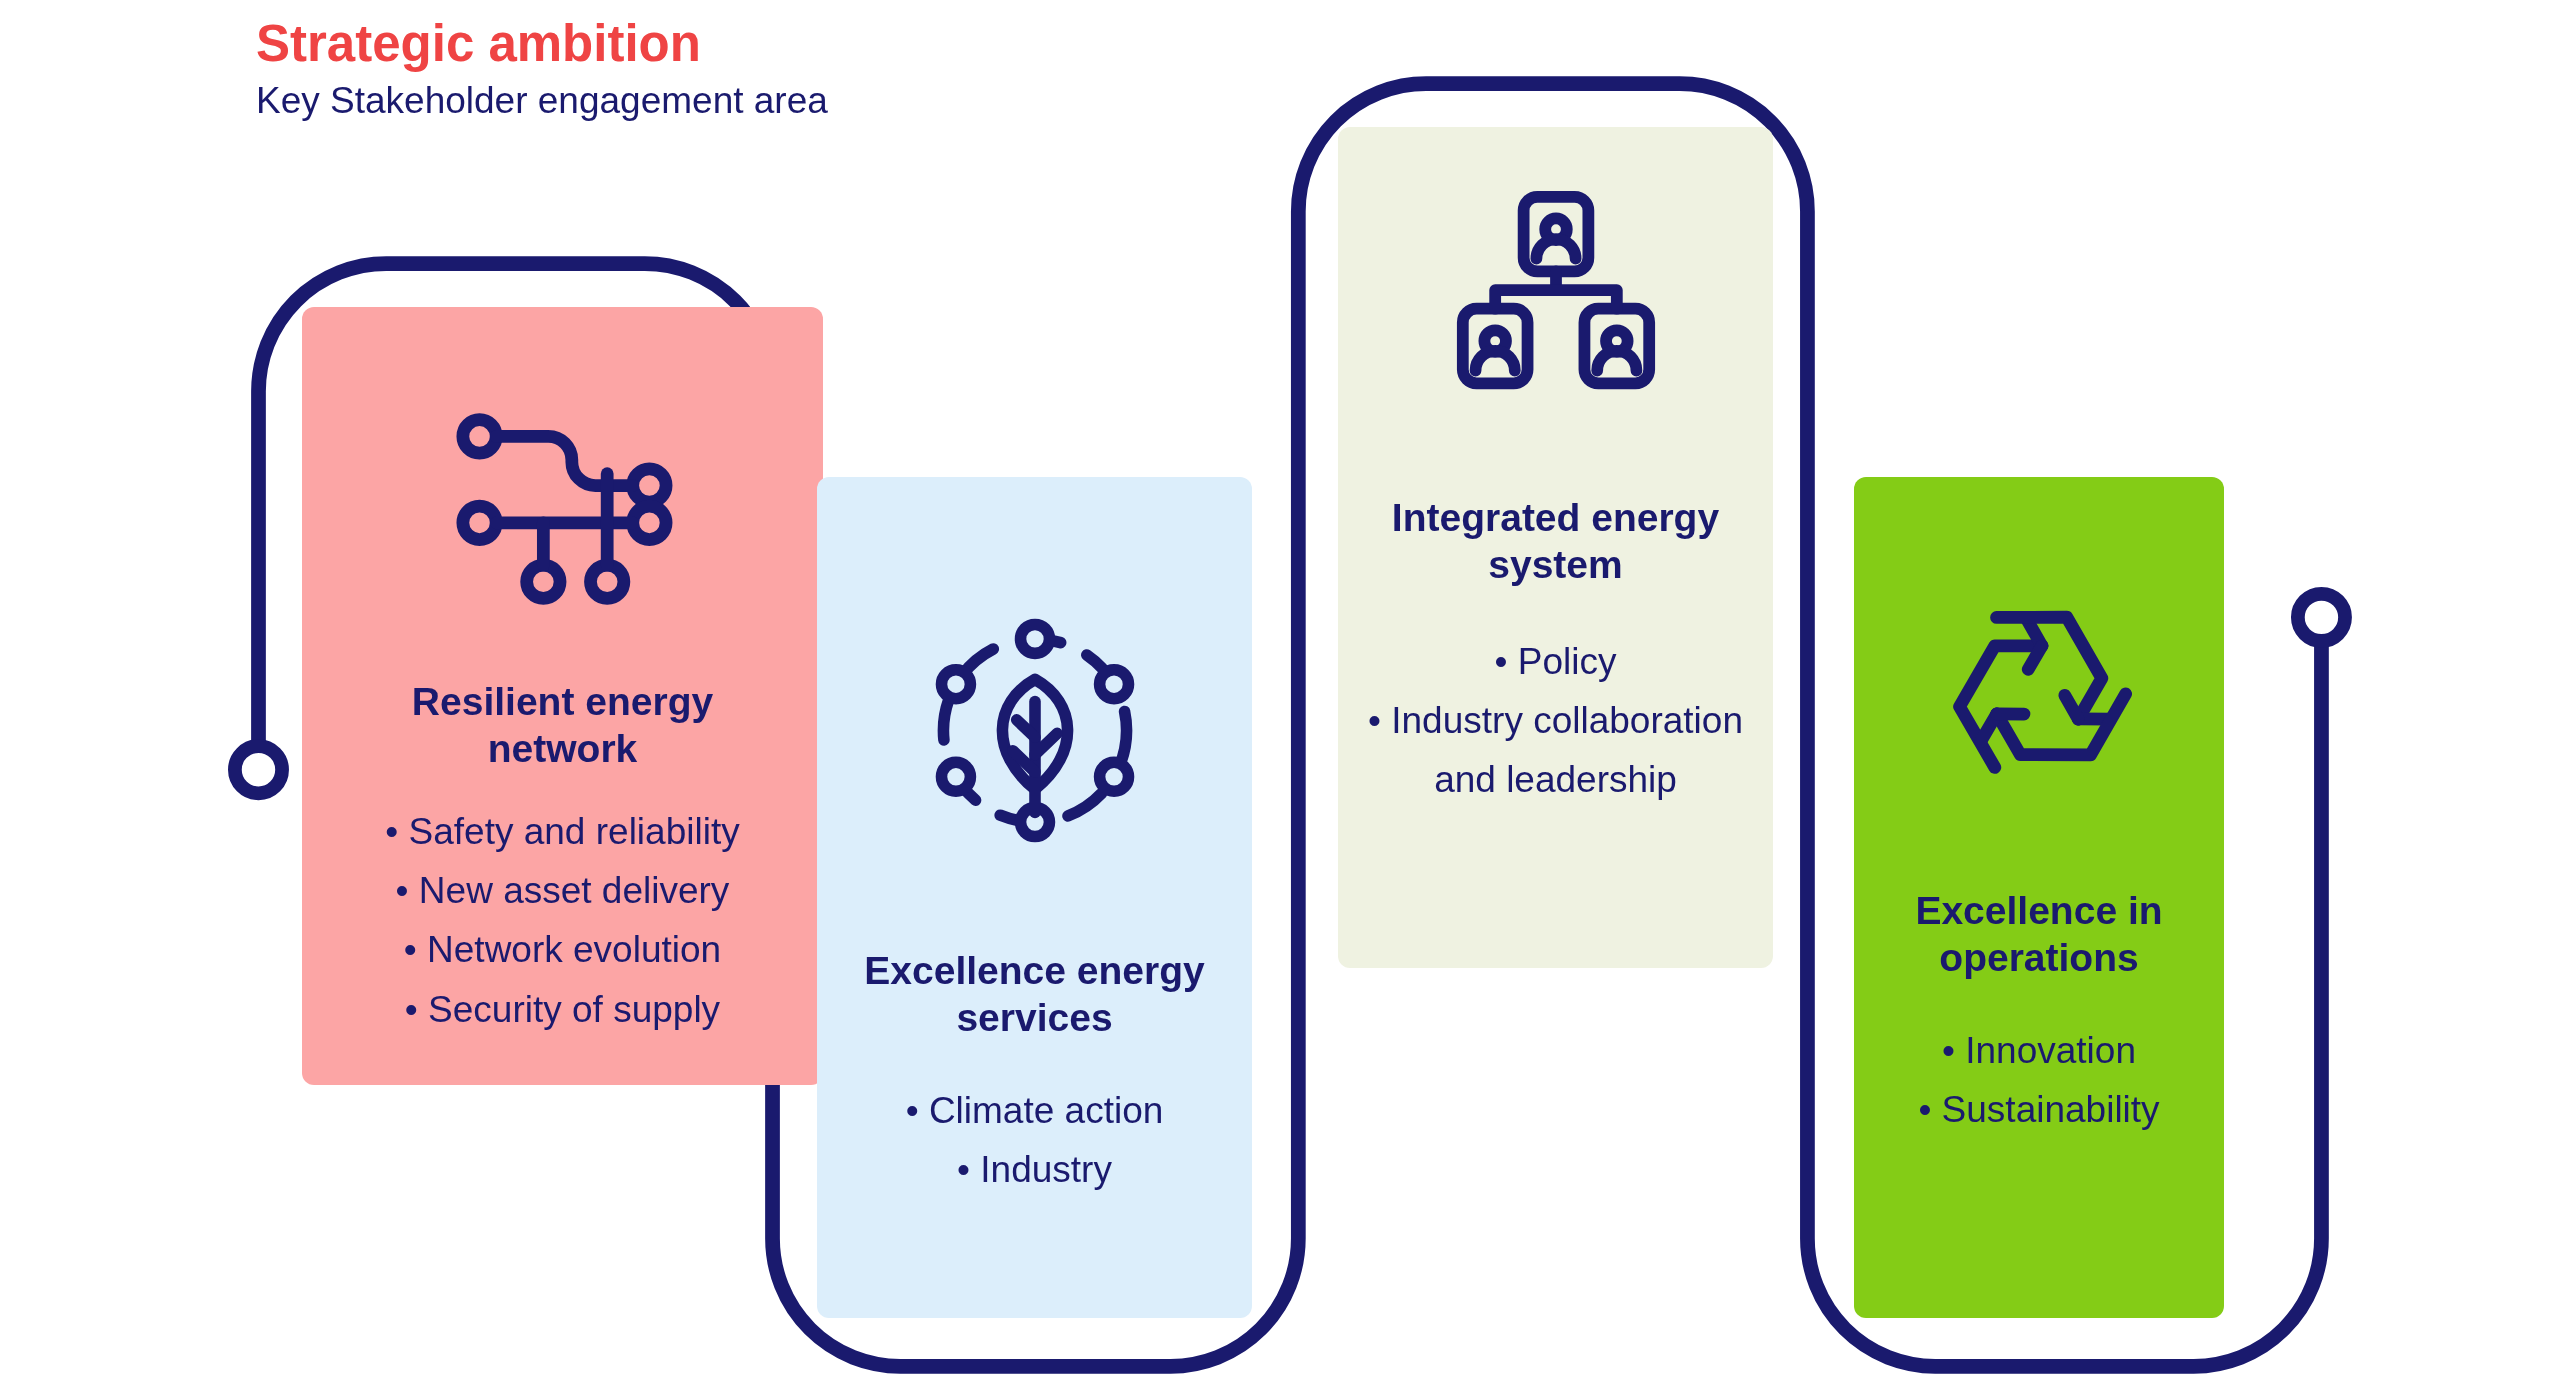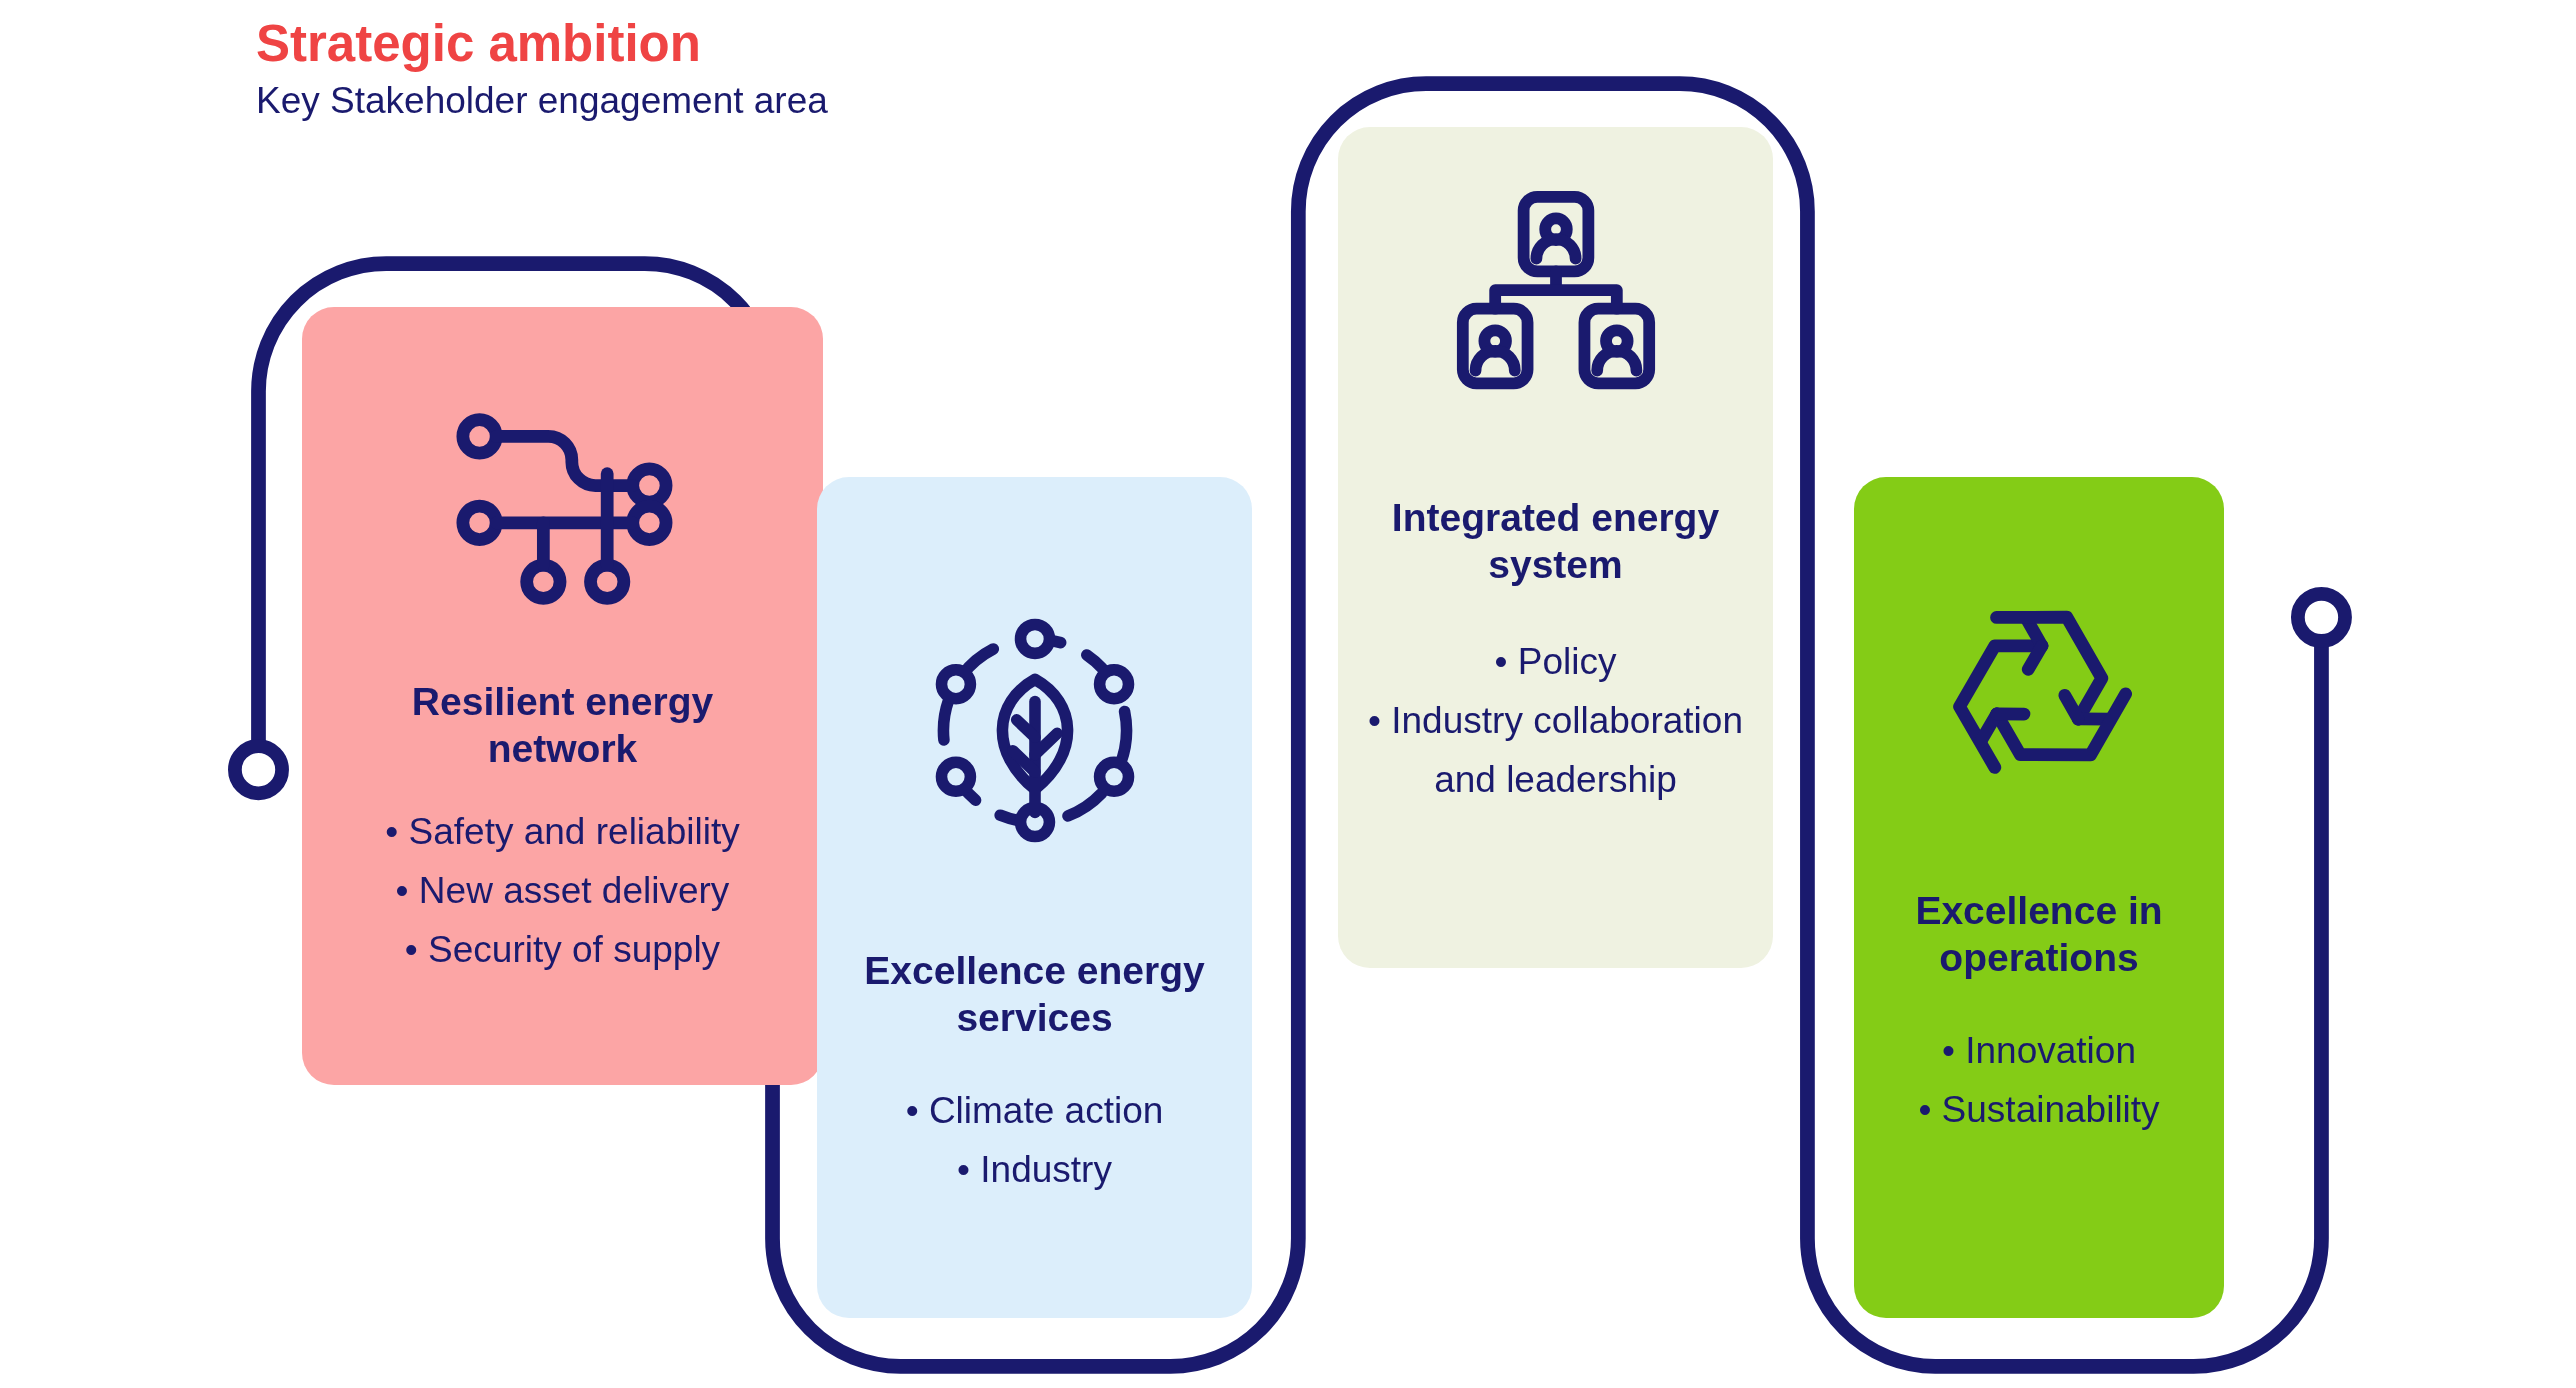--- a/index.html
+++ b/index.html
@@ -5,21 +5,21 @@
   html,body{margin:0;padding:0;}
   body{
     width:2576px;height:1389px;position:relative;background:#ffffff;
     font-family:"Liberation Sans","DejaVu Sans",sans-serif;overflow:hidden;
   }
   #flow-svg{position:absolute;left:0;top:0;width:2576px;height:1389px;}
   .header{position:absolute;left:256px;top:13.8px;}
   .header h1{margin:0;font-size:51px;line-height:1.18;font-weight:bold;color:#ef4444;}
   .header h2{margin:5.9px 0 0 0;font-size:37px;line-height:1.15;font-weight:normal;color:#1A1A6E;}
   .card{
-    position:absolute;border-radius:32px;display:flex;flex-direction:column;
+    position:absolute;border-radius:12px;display:flex;flex-direction:column;
     align-items:center;text-align:center;box-sizing:border-box;padding:0 27.5px;
   }
   .card-1{left:302px;top:307px;width:521px;height:778px;background:#fca5a5;}
   .card-2{left:817px;top:477px;width:435px;height:841px;background:#DCEEFB;}
   .card-3{left:1338px;top:127px;width:435px;height:841px;background:#EFF2E1;}
   .card-4{left:1854px;top:477px;width:370px;height:841px;background:#84cc16;}
   .card-title{font-size:39px;font-weight:bold;color:#1A1A6E;line-height:1.2;max-width:364px;}
   .bullets{font-size:37px;color:#1A1A6E;line-height:1.6;max-width:385px;}
   .icon{stroke:#1A1A6E;fill:none;stroke-linecap:round;stroke-linejoin:round;}
   .card-1 .icon-box{margin-top:98px;}
@@ -66,20 +66,21 @@
       <path d="M 47 120 H 186"></path>
       <path d="M 160 70 V 163"></path>
       <path d="M 95 120 V 163"></path>
     </svg>
   </div>
   <div class="card-title">Resilient energy network</div>
   <div class="bullets">
 
   <div>• Safety and reliability</div>
       <div>• New asset delivery</div>
+      <div>• Network evolution</div>
       <div>• Security of supply</div>
     </div>
 </div>
 
 <div class="card card-2">
   <div class="icon-box">
     <svg class="icon" width="226" height="241" viewBox="0 0 230 250" stroke-width="12">
       <circle cx="115" cy="125" r="95" stroke-dasharray="42 30" fill="none"></circle>
       <g fill="#DCEEFB">
         <circle cx="115" cy="30" r="15"></circle>

